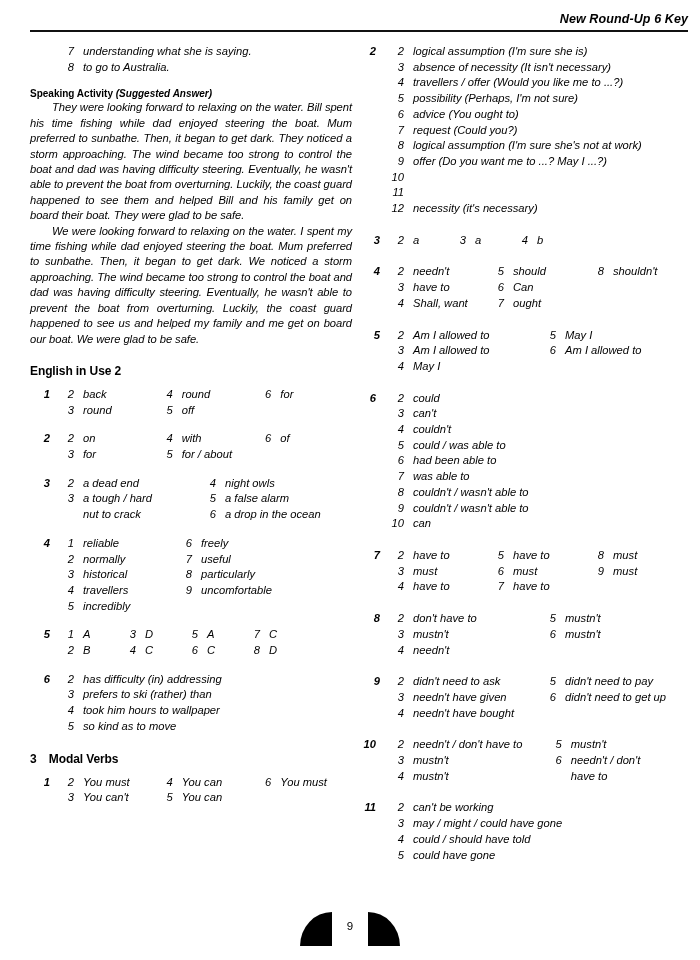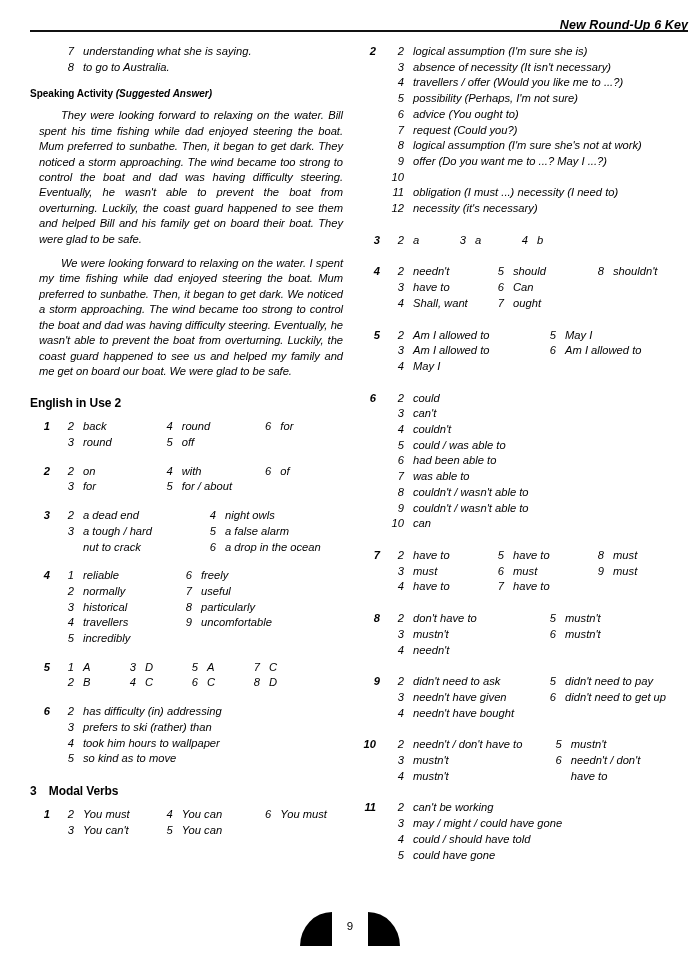--- a/index.html
+++ b/index.html
@@ -21,27 +21,26 @@
   .page-header {
     position: absolute;
     left: 30px;
     top: 10px;
     width: 658px;
     height: 24px;
   }
   .page-header .header-title {
     position: absolute;
     right: 0;
-    top: 8px;
+    top: 2px;
     font-size: 12.5px;
     font-weight: bold;
     font-style: italic;
     letter-spacing: 0.1px;
     white-space: nowrap;
-    text-decoration: underline;
   }
   .header-rule {
     position: absolute;
     left: 0;
     top: 20px;
     width: 658px;
     height: 0;
     border-top: 2.2px solid #111;
   }
 
@@ -80,21 +79,21 @@
     font-style: italic;
   }
 
   
   .prose {
     font-size: 11.2px;
     font-style: italic;
     line-height: 15.4px;
     text-align: justify;
     text-indent: 22px;
-    margin: 9px;
+    margin: 0;
     letter-spacing: -0.05px;
   }
 
   
   .exercise {
     position: relative;
     margin-top: 13px;
     font-size: 11.2px;
     line-height: 15.7px;
   }
@@ -512,21 +511,20 @@
           </div>
           <div class="item">
             <span class="item-num">9</span>
             <span class="item-txt">offer (Do you want me to ...? May I ...?)</span>
           </div>
           <div class="item">
             <span class="item-num">10</span>
           </div>
           <div class="item">
             <span class="item-num">11</span>
-            <span class="item-txt">obligation (I must ...) necessity (I need to)</span>
           </div>
           <div class="item">
             <span class="item-num">12</span>
             <span class="item-txt">necessity (it's necessary)</span>
           </div>
         </div>
       </div>
     </div>
 
     <div class="exercise" style="margin-top:16px;">

